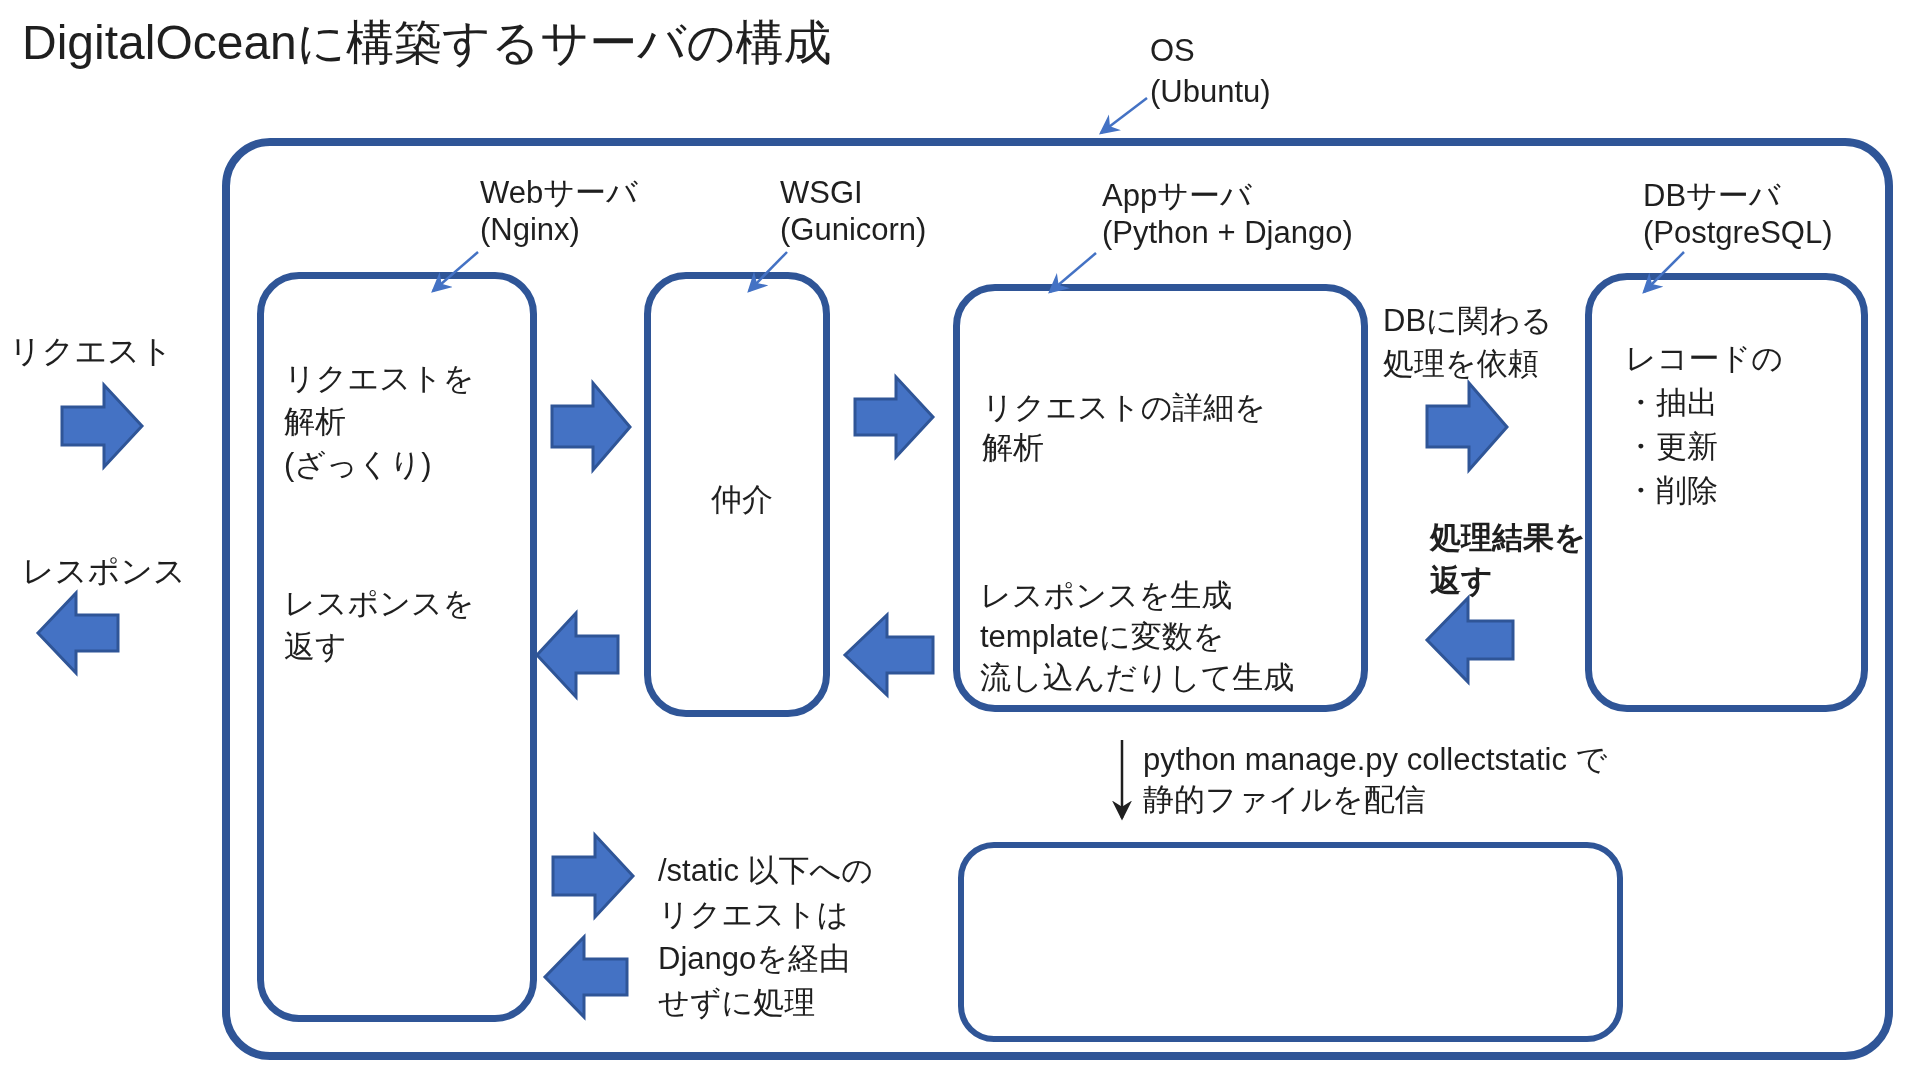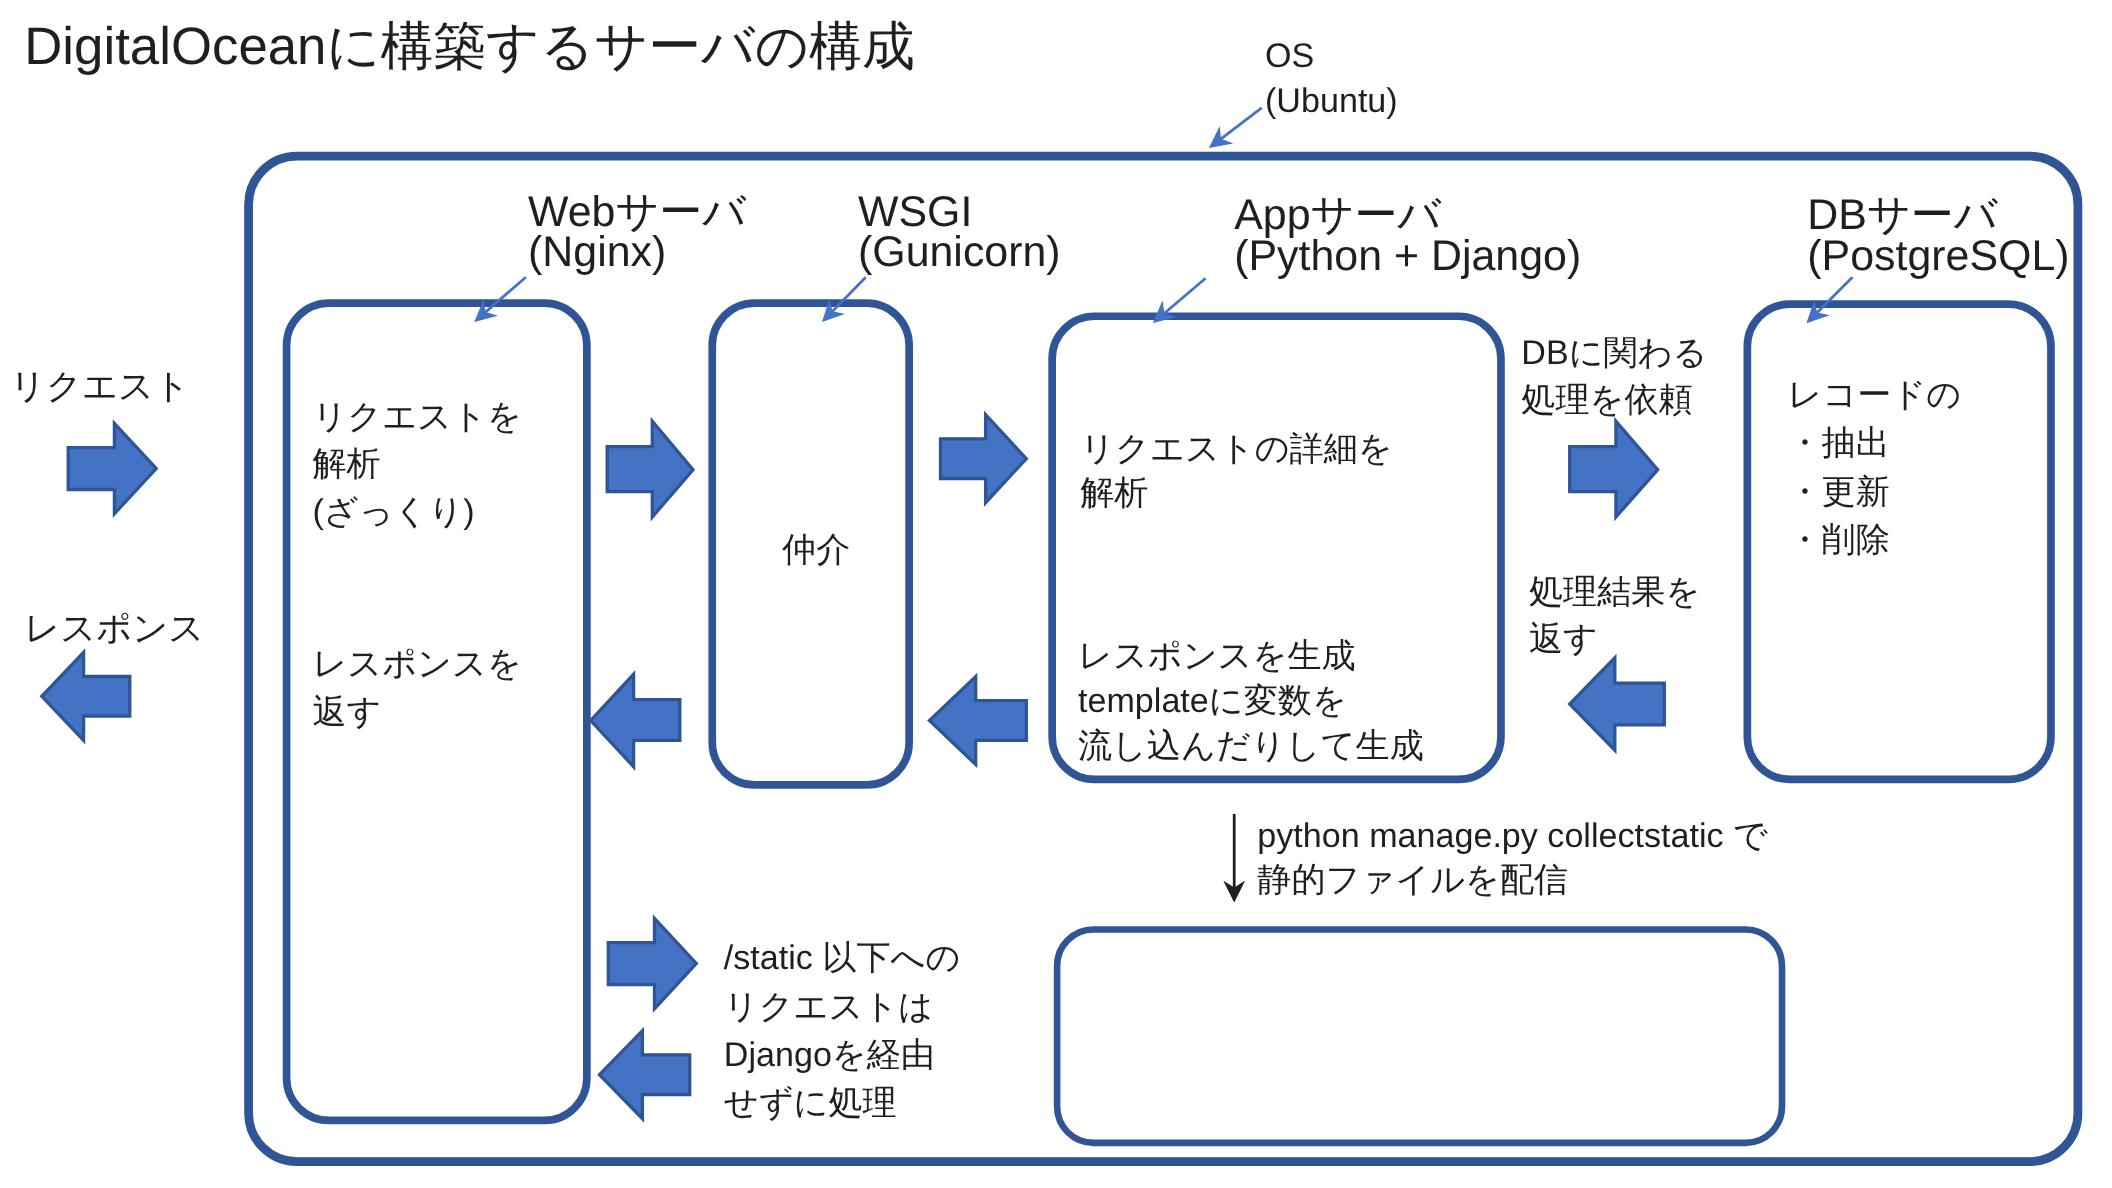--- a/index.html
+++ b/index.html
@@ -2,21 +2,21 @@
 <html><head>
 <meta charset="utf-8">
 <style>
   html,body{margin:0;padding:0;background:#ffffff;}
   .canvas{position:relative;width:1920px;height:1080px;background:#ffffff;overflow:hidden;
           font-family:"Liberation Sans","DejaVu Sans",sans-serif;color:#1f1f1f;}
   .title{position:absolute;left:22px;top:20px;font-size:48px;line-height:46px;white-space:pre-line;}
   .box{position:absolute;background:#ffffff;border:7px solid #2f5597;border-radius:42px;box-sizing:border-box;}
   .box.outer{border-width:8px;border-radius:48px;background:transparent;}
   .t{position:absolute;font-size:31px;line-height:42px;white-space:pre-line;}
-  .label{position:absolute;font-size:39px;line-height:37px;white-space:pre-line;}
+  .label{position:absolute;font-size:31px;line-height:37px;white-space:pre-line;}
   .oslabel{position:absolute;font-size:31px;line-height:41px;white-space:pre-line;}
   .side{position:absolute;font-size:32px;line-height:38px;white-space:pre-line;}
   .lh40{line-height:40px;}
   .lh41{line-height:41px;}
   .lh43{line-height:43px;}
   .lh44{line-height:44px;}
   .ctr{text-align:center;}
   .overlay{position:absolute;left:0;top:0;width:1920px;height:1080px;pointer-events:none;}
 </style>
 </head>
@@ -37,21 +37,21 @@
   <div class="box" style="left:257px;top:272px;width:280px;height:750px;"></div>
   <div class="box" style="left:644px;top:272px;width:186px;height:445px;"></div>
   <div class="box" style="left:953px;top:284px;width:415px;height:428px;"></div>
   <div class="box" style="left:1585px;top:273px;width:283px;height:439px;"></div>
   <div class="box" style="left:958px;top:842px;width:665px;height:200px;border-width:6px;border-radius:36px;"></div>
 
   <div class="label" style="left:480px;top:174px;">Webサーバ
 (Nginx)</div>
   <div class="label" style="left:780px;top:174px;">WSGI
 (Gunicorn)</div>
-  <div class="label" style="left:1102px;top:177px;margin-left:20px;">Appサーバ
+  <div class="label" style="left:1102px;top:177px;">Appサーバ
 (Python + Django)</div>
   <div class="label" style="left:1643px;top:177px;">DBサーバ
 (PostgreSQL)</div>
 
   <div class="t lh43" style="left:284px;top:357px;">リクエストを
 解析
 (ざっくり)</div>
   <div class="t lh43" style="left:284px;top:582px;">レスポンスを
 返す</div>
   <div class="t ctr" style="left:644px;top:479px;width:196px;">仲介</div>
@@ -60,21 +60,21 @@
   <div class="t lh41" style="left:980px;top:575px;">レスポンスを生成
 templateに変数を
 流し込んだりして生成</div>
   <div class="t lh44" style="left:1625px;top:337px;">レコードの
 ・抽出
 ・更新
 ・削除</div>
 
   <div class="t lh43" style="left:1383px;top:299px;">DBに関わる
 処理を依頼</div>
-  <div class="t lh43" style="left:1390px;top:516px;">処理結果を
+  <div class="t lh43" style="left:1430px;top:516px;font-weight:bold;">処理結果を
 返す</div>
   <div class="t lh40" style="left:1143px;top:740px;">python manage.py collectstatic で
 静的ファイルを配信</div>
   <div class="t lh44" style="left:658px;top:849px;">/static 以下への
 リクエストは
 Djangoを経由
 せずに処理</div>
 
   <svg class="overlay" viewBox="0 0 1920 1080" xmlns="http://www.w3.org/2000/svg">
     <defs>

